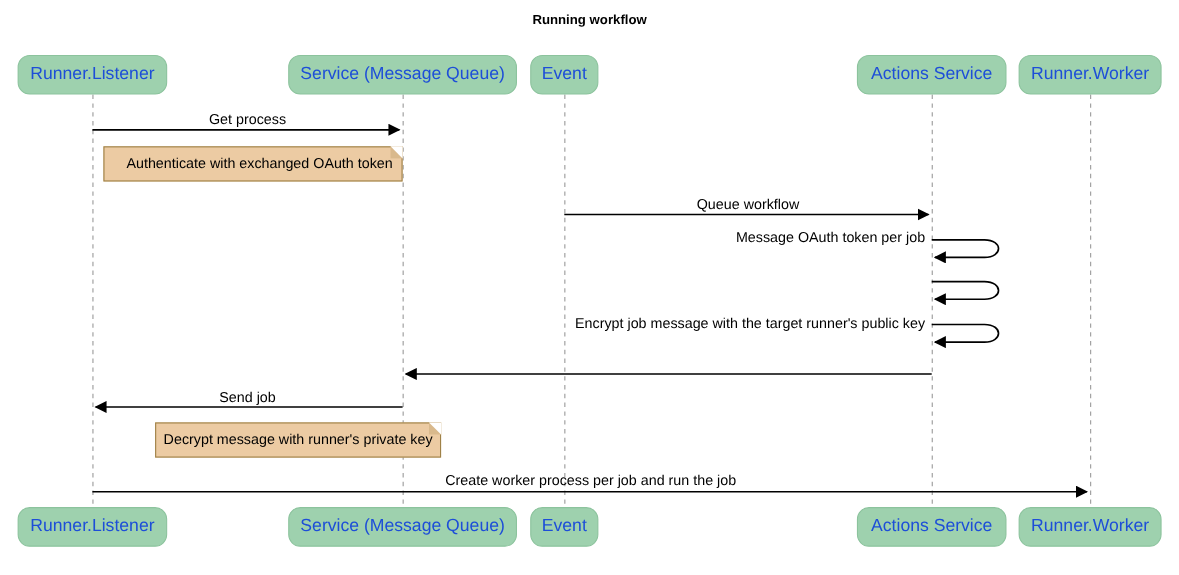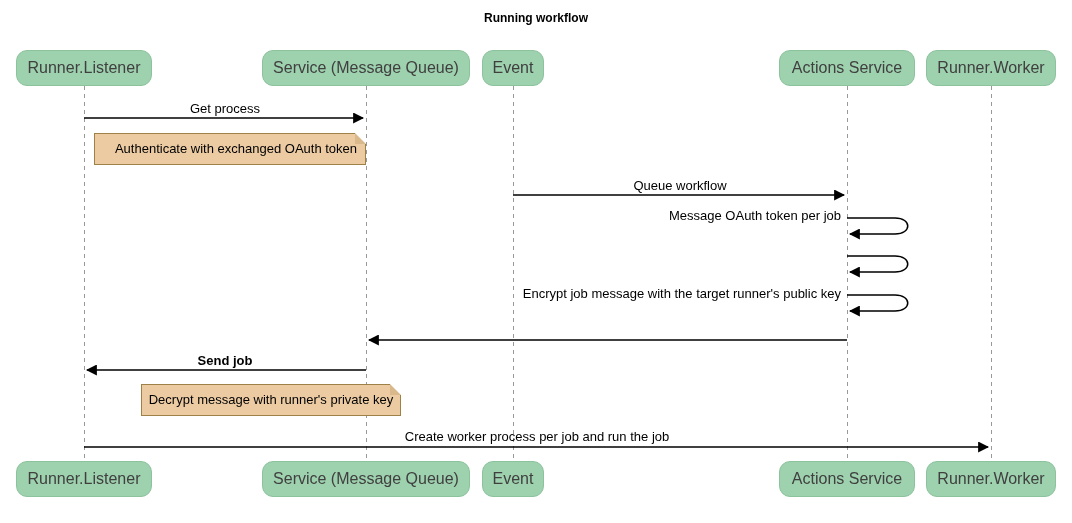--- a/index.html
+++ b/index.html
@@ -9,21 +9,21 @@
   }
   .title {
     position:absolute; top:11px; left:0; width:1072px;
     text-align:center; font-size:12px; font-weight:bold; color:#000;
   }
   .lines-svg { position:absolute; top:0; left:0; }
   .actor {
     position:absolute; height:36px; background:#9ED1AE;
     border:1px solid #8CC39D; border-radius:11px;
     box-sizing:border-box; display:flex; align-items:center; justify-content:center;
-    font-size:16px; color:#404040; white-space:nowrap;
+    font-size:16px; color:#1d4ed8; white-space:nowrap;
   }
   .msg {
     position:absolute; font-size:13px; color:#000; text-align:center;
     white-space:nowrap; line-height:14px;
   }
   .msg-right { text-align:right; }
   .note {
     position:absolute; height:30px; background:#ECCBA3;
     border:1px solid #9E8147; box-sizing:content-box;
     font-size:13px; color:#000; text-align:center; line-height:30px;
@@ -98,19 +98,19 @@
       <span>Actions Service</span>
     </div>
   <div class="actor" style="left:926px; top:461px; width:130px;">
       <span>Runner.Worker</span>
     </div>
 
   <div class="msg" style="left:75px;  width:300px; top:102px;">Get process</div>
   <div class="msg" style="left:530px; width:300px; top:179px;">Queue workflow</div>
   <div class="msg msg-right" style="left:381px; width:460px; top:209px;">Message OAuth token per job</div>
   <div class="msg msg-right" style="left:381px; width:460px; top:287px;">Encrypt job message with the target runner's public key</div>
-  <div class="msg" style="left:75px;  width:300px; top:354px;font-weight:bold;">Send job</div>
+  <div class="msg" style="left:75px;  width:300px; top:354px;">Send job</div>
   <div class="msg" style="left:337px; width:400px; top:430px;">Create worker process per job and run the job</div>
 
   <div class="note" style="left:94px; top:133px; width:258px;padding-left:12px;">Authenticate with exchanged OAuth token</div>
   <div class="note" style="left:96px; top:384px; width:258px;margin-left:45px;">Decrypt message with runner's private key</div>
 
 </div>
 
 </body></html>

